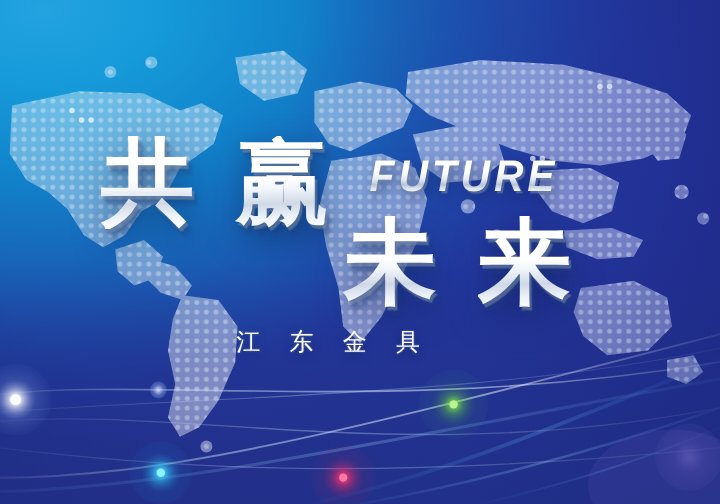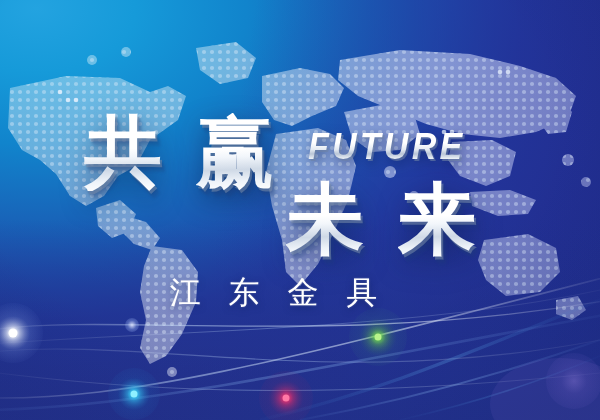--- a/index.html
+++ b/index.html
@@ -129,21 +129,21 @@
   }
 
   .subtitle {
     position: absolute;
     left: 0;
     top: 272px;
     width: 547px;
     text-align: center;
     font-family: "DejaVu Sans", "Liberation Sans", sans-serif;
     font-weight: 400;
-    font-size: 31px;
+    font-size: 20px;
     letter-spacing: 9px;
     text-indent: 9px;
     color: #ffffff;
     text-shadow: 0 2px 7px rgba(10,28,80,0.55), 0 0 2px rgba(255,255,255,0.35);
   }
 </style>
 </head>
 <body>
 
 <div id="banner">

